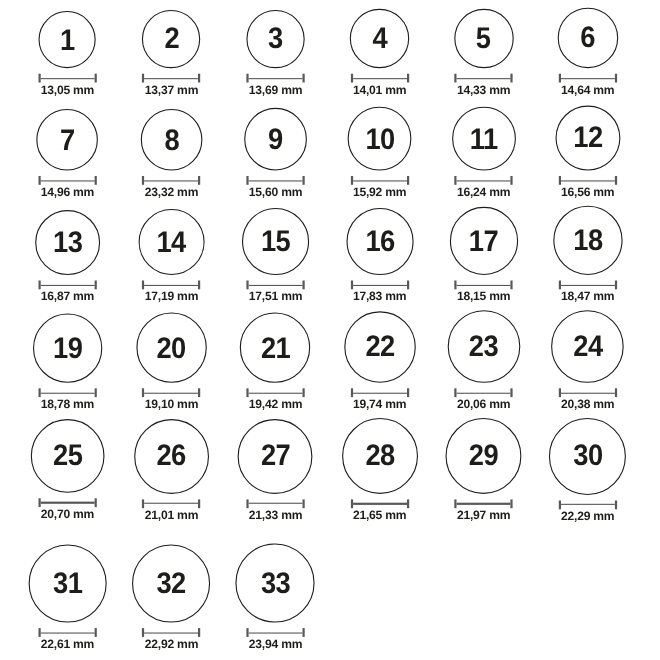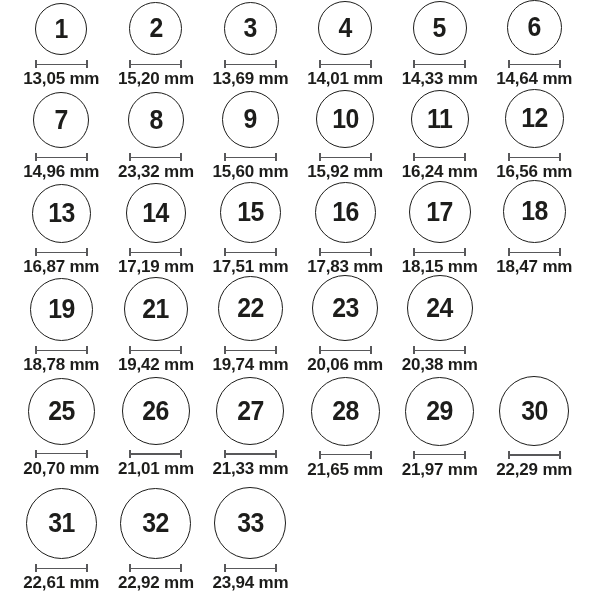--- a/index.html
+++ b/index.html
@@ -61,21 +61,21 @@
     height: 8px;
     background: #58585a;
   }
   .hline {
     flex: 1;
     height: 1.5px;
     background: #58585a;
   }
   .label {
     margin-top: 1px;
-    font-size: 17px;
+    font-size: 11px;
     font-weight: 700;
     color: #1d1d1b;
     letter-spacing: -0.2px;
     white-space: nowrap;
     line-height: 1.15;
   }
 </style>
 </head>
 <body>
 
@@ -94,21 +94,21 @@
       </div>
       <div class="cell">
         <div class="circle" style="width:53px;height:53px">
           <span class="num">2</span>
         </div>
         <div class="dim">
           <span class="tick"></span>
           <span class="hline"></span>
           <span class="tick"></span>
         </div>
-        <div class="label">15,20 mm</div>
+        <div class="label">13,37 mm</div>
       </div>
       <div class="cell">
         <div class="circle" style="width:53px;height:53px">
           <span class="num">3</span>
         </div>
         <div class="dim">
           <span class="tick"></span>
           <span class="hline"></span>
           <span class="tick"></span>
         </div>
@@ -288,20 +288,31 @@
       <div class="cell">
         <div class="circle" style="width:63px;height:63px">
           <span class="num">19</span>
         </div>
         <div class="dim">
           <span class="tick"></span>
           <span class="hline"></span>
           <span class="tick"></span>
         </div>
         <div class="label">18,78 mm</div>
+      </div>
+      <div class="cell">
+        <div class="circle" style="width:64px;height:64px">
+          <span class="num">20</span>
+        </div>
+        <div class="dim">
+          <span class="tick"></span>
+          <span class="hline"></span>
+          <span class="tick"></span>
+        </div>
+        <div class="label">19,10 mm</div>
       </div>
       <div class="cell">
         <div class="circle" style="width:64px;height:64px">
           <span class="num">21</span>
         </div>
         <div class="dim">
           <span class="tick"></span>
           <span class="hline"></span>
           <span class="tick"></span>
         </div>

